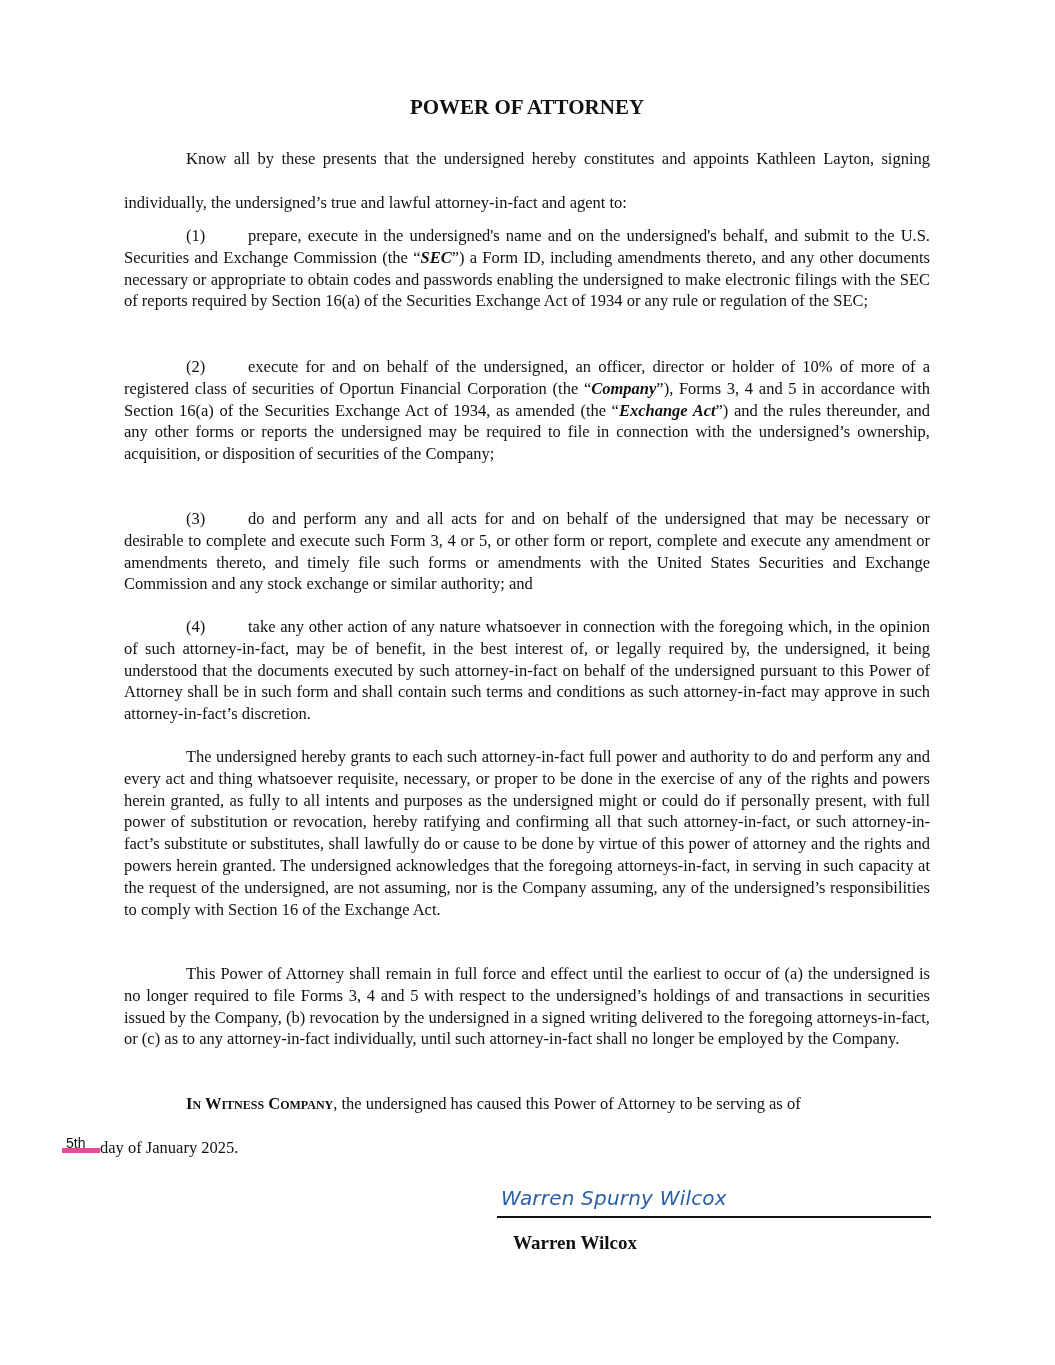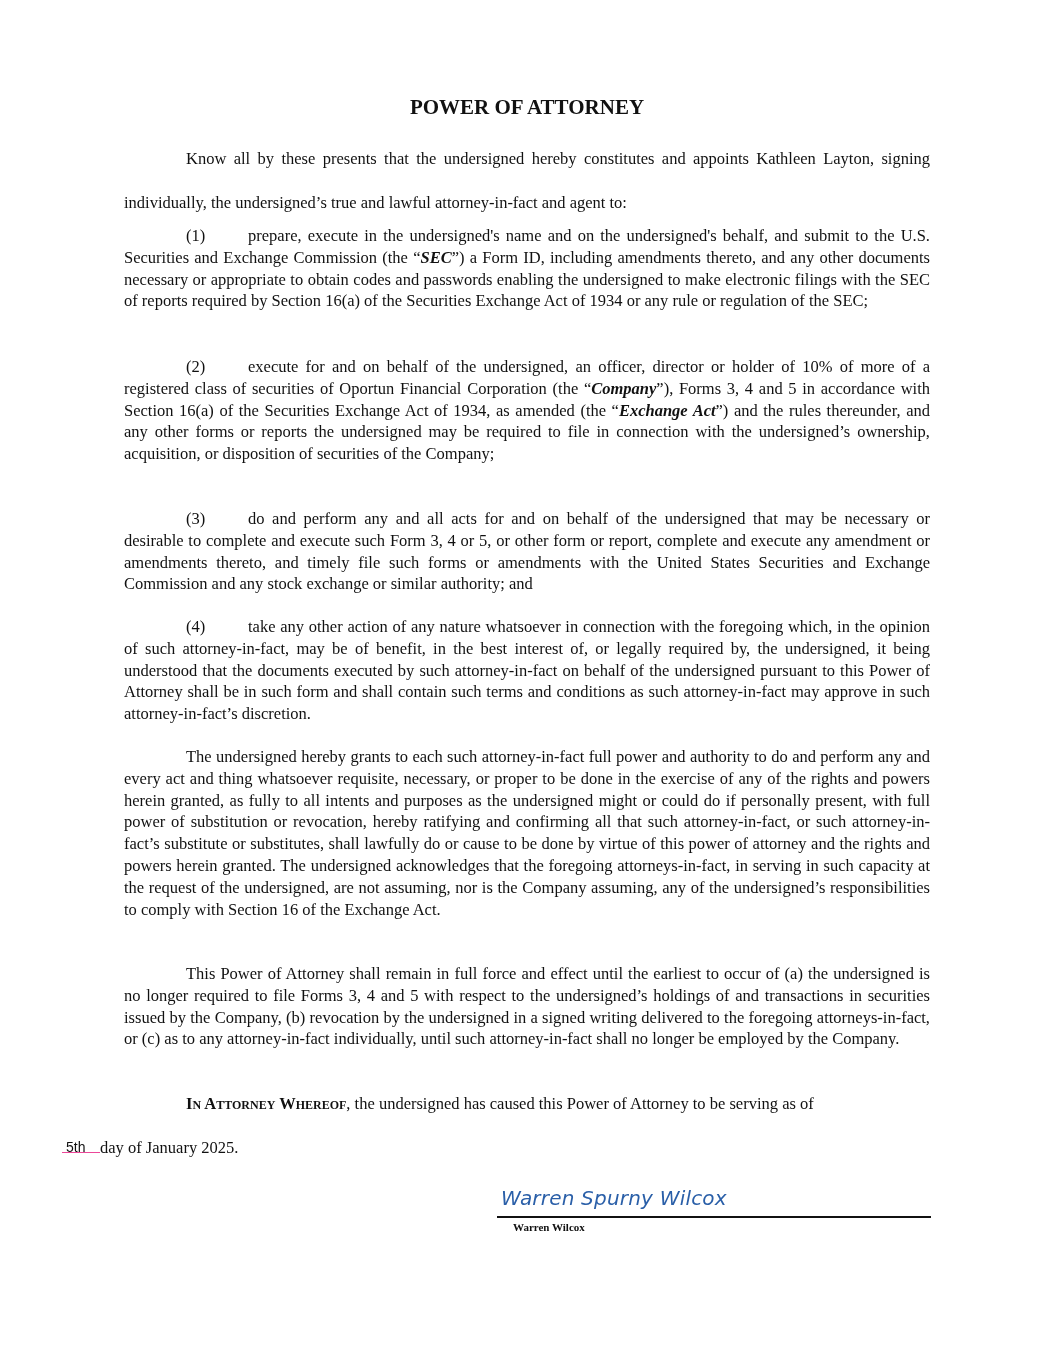--- a/index.html
+++ b/index.html
@@ -8,27 +8,27 @@
   .page { position: absolute; left: 124px; top: 0; width: 806px; }
   .title { position: absolute; top: 95px; left: 0; width: 806px; text-align: center;
            font-weight: bold; font-size: 21px; }
   .para { position: absolute; left: 0; width: 806px; font-size: 16.5px; line-height: 21.8px;
           text-align: justify; text-align-last: left; margin: 0; }
   .indent { text-indent: 62px; }
   .num { display: inline-block; width: 62px; text-indent: 0; }
   .dbl { line-height: 43.5px; }
   .sc { font-variant: small-caps; font-weight: bold; }
   .bi { font-weight: bold; font-style: italic; }
-  .blank { display: inline-block; width: 38px; border-bottom: 1px solid #ec4899; position: relative; height: 18px; vertical-align: baseline; text-indent: 0;}
+  .blank { display: inline-block; width: 38px; border-bottom: 5px solid #ec4899; position: relative; height: 18px; vertical-align: baseline; text-indent: 0;}
   .blank span { position: absolute; left: 4px; top: -8px; font-family: "Liberation Sans", "DejaVu Sans", sans-serif; font-size: 14px; }
   .sig-block { position: absolute; left: 497px; top: 1180px; width: 434px; }
   .sig-script { font-family: "DejaVu Sans", sans-serif; font-style: italic; font-size: 20px; color: #2a5fa8;
                 padding-left: 4px; height: 36px; line-height: 36px; letter-spacing: 0.2px; }
   .sig-line { border-top: 2px solid #111; width: 434px; }
-  .sig-name { font-weight: bold; font-size: 11px; padding-left: 16px; padding-top: 3px; }
+  .sig-name { font-weight: bold; font-size: 19px; padding-left: 16px; padding-top: 14px; }
 </style>
 </head>
 <body>
 
 <div class="page">
 
   <div class="title">POWER OF ATTORNEY</div>
 
   <p class="para indent dbl" style="top:137px;">Know all by these presents that the undersigned hereby constitutes and appoints Kathleen Layton, signing individually, the undersigned’s true and lawful attorney-in-fact and agent to:</p>
 
@@ -37,20 +37,20 @@
   <p class="para indent" style="top:356px;"><span class="num">(2)</span><span>execute for and on behalf of the undersigned, an officer, director or holder of 10% of more of a registered class of securities of Oportun Financial Corporation (the “</span><span class="bi">Company</span><span>”), Forms 3, 4 and 5 in accordance with Section 16(a) of the Securities Exchange Act of 1934, as amended (the “</span><span class="bi">Exchange Act</span><span>”) and the rules thereunder, and any other forms or reports the undersigned may be required to file in connection with the undersigned’s ownership, acquisition, or disposition of securities of the Company;</span></p>
 
   <p class="para indent" style="top:508px;"><span class="num">(3)</span><span>do and perform any and all acts for and on behalf of the undersigned that may be necessary or desirable to complete and execute such Form 3, 4 or 5, or other form or report, complete and execute any amendment or amendments thereto, and timely file such forms or amendments with the United States Securities and Exchange Commission and any stock exchange or similar authority; and</span></p>
 
   <p class="para indent" style="top:616px;"><span class="num">(4)</span><span>take any other action of any nature whatsoever in connection with the foregoing which, in the opinion of such attorney-in-fact, may be of benefit, in the best interest of, or legally required by, the undersigned, it being understood that the documents executed by such attorney-in-fact on behalf of the undersigned pursuant to this Power of Attorney shall be in such form and shall contain such terms and conditions as such attorney-in-fact may approve in such attorney-in-fact’s discretion.</span></p>
 
   <p class="para indent" style="top:746px;">The undersigned hereby grants to each such attorney-in-fact full power and authority to do and perform any and every act and thing whatsoever requisite, necessary, or proper to be done in the exercise of any of the rights and powers herein granted, as fully to all intents and purposes as the undersigned might or could do if personally present, with full power of substitution or revocation, hereby ratifying and confirming all that such attorney-in-fact, or such attorney-in-fact’s substitute or substitutes, shall lawfully do or cause to be done by virtue of this power of attorney and the rights and powers herein granted.  The undersigned acknowledges that the foregoing attorneys-in-fact, in serving in such capacity at the request of the undersigned, are not assuming, nor is the Company assuming, any of the undersigned’s responsibilities to comply with Section 16 of the Exchange Act.</p>
 
   <p class="para indent" style="top:963px;">This Power of Attorney shall remain in full force and effect until the earliest to occur of (a) the undersigned is no longer required to file Forms 3, 4 and 5 with respect to the undersigned’s holdings of and transactions in securities issued by the Company, (b) revocation by the undersigned in a signed writing delivered to the foregoing attorneys-in-fact, or (c) as to any attorney-in-fact individually, until such attorney-in-fact shall no longer be employed by the Company.</p>
 
-  <p class="para indent dbl" style="top:1082px;"><span class="sc">In Attorney Whereof</span><span>, the undersigned has caused this Power of Attorney to be serving as of</span><br><span class="blank" style="margin-left:-62px;"><span>5th</span></span><span>day of January 2025.</span></p>
+  <p class="para indent dbl" style="top:1082px;"><span class="sc">In Witness Company</span><span>, the undersigned has caused this Power of Attorney to be serving as of</span><br><span class="blank" style="margin-left:-62px;"><span>5th</span></span><span>day of January 2025.</span></p>
 </div>
 
 <div class="sig-block">
   <div class="sig-script">Warren Spurny Wilcox</div>
   <div class="sig-line"></div>
   <div class="sig-name">Warren Wilcox</div>
 </div>
 
 </body></html>

